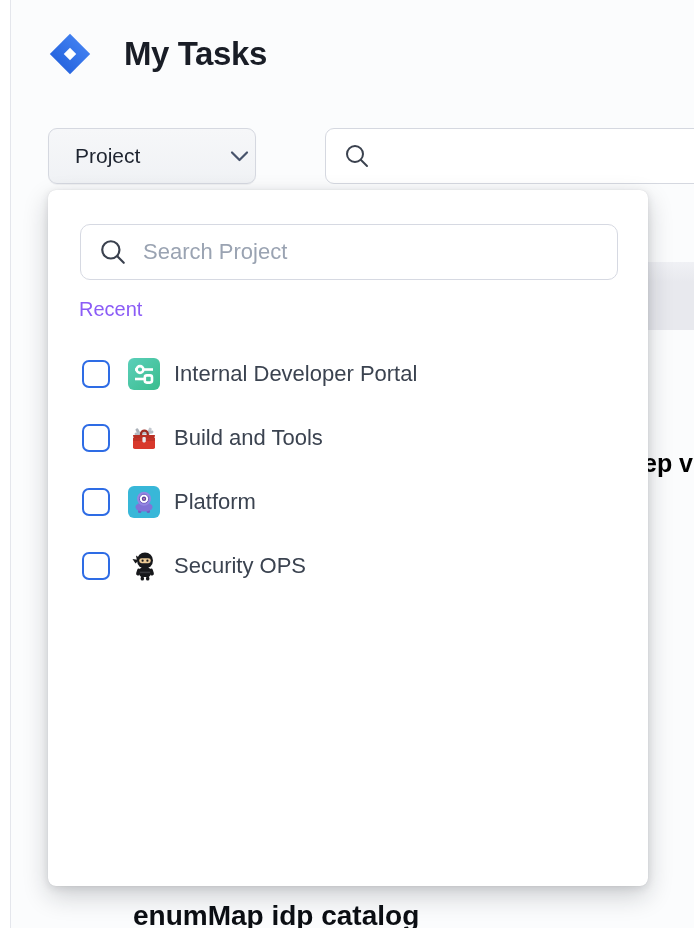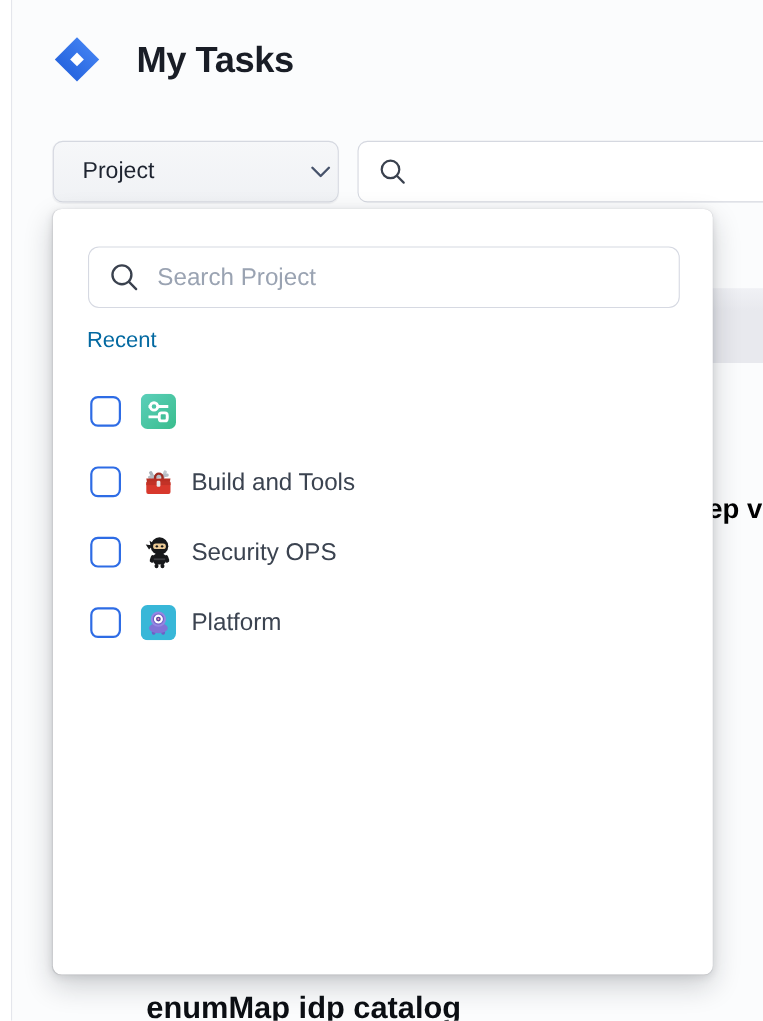--- a/index.html
+++ b/index.html
@@ -20,21 +20,21 @@
     background: #e4e6ec;
   }
 
   
   .header { position: absolute; left: 48px; top: 32px; display: flex; align-items: center; gap: 32px; }
   .jira-logo { width: 44px; height: 44px; display: block; }
   .page-title { font-size: 33px; font-weight: 700; letter-spacing: -0.4px; color: #191d26; }
 
   
   .project-btn {
-    position: absolute; left: 48px; top: 128px; width: 260px; height: 56px;
+    position: absolute; left: 48px; top: 128px; width: 208px; height: 56px;
     background: linear-gradient(#f6f7f9, #f0f2f5);
     border: 1px solid #d5d8e0; border-radius: 9px;
     display: flex; align-items: center; justify-content: space-between;
     padding: 0 6px 0 26px; cursor: pointer;
     box-shadow: 0 1px 1px rgba(20,24,34,.05);
   }
   .project-btn .label { font-size: 21px; color: #1e2430; }
   .search-issues {
     position: absolute; left: 325px; top: 128px; width: 382px; height: 56px;
     background: #ffffff; border: 1px solid #d5d8e0; border-radius: 9px;
@@ -72,21 +72,21 @@
     padding-left: 16px;
   }
   .panel-search {
     position: absolute; left: 32px; top: 34px; width: 538px; height: 56px;
     border: 1.5px solid #d6d9e2; border-radius: 10px; background: #fff;
     display: flex; align-items: center; padding: 0 16px 0 18px; gap: 16px;
   }
   .panel-search input { font-size: 22px; }
   .section-label {
     position: absolute; left: 31px; top: 106px;
-    font-size: 20px; line-height: 26px; color: #0369a1;
+    font-size: 20px; line-height: 26px; color: #8b5cf6;
   }
   .project-list { position: absolute; left: 0; top: 152px; width: 100%; }
   .project-row {
     height: 64px; display: flex; align-items: center; padding-left: 34px;
     cursor: pointer;
   }
   .checkbox {
     width: 28px; height: 28px; border: 2px solid #2e6ce5; border-radius: 7px;
     background: #ffffff; flex: 0 0 auto;
   }
@@ -155,36 +155,52 @@
             <stop offset="0" stop-color="#5bcfba"></stop>
             <stop offset="1" stop-color="#3abd8d"></stop>
           </linearGradient>
         </defs>
         <rect width="32" height="32" rx="6" fill="url(#gradIDP)"></rect>
         <line x1="7" y1="11.5" x2="25" y2="11.5" stroke="#ffffff" stroke-width="2.6"></line>
         <circle cx="12" cy="11.5" r="3.4" fill="#4cc6a6" stroke="#ffffff" stroke-width="2.6"></circle>
         <line x1="7" y1="21" x2="25" y2="21" stroke="#ffffff" stroke-width="2.6"></line>
         <rect x="16.8" y="17.4" width="7.2" height="7.2" rx="2" fill="#43c19b" stroke="#ffffff" stroke-width="2.6"></rect>
       </svg>
+      <span class="proj-label">Internal Developer Portal</span>
     </div>
 
 
     <div class="project-row">
       <div class="checkbox" role="checkbox" aria-checked="false"></div>
       <svg class="proj-icon" viewBox="0 0 32 32" aria-hidden="true">
         <rect x="9" y="6" width="3" height="9" rx="1.2" fill="#aab0b8" transform="rotate(-28 10.5 10.5)"></rect>
         <rect x="19.5" y="5.5" width="3" height="9.5" rx="1.2" fill="#c3c8cf" transform="rotate(22 21 10)"></rect>
         <rect x="6.5" y="9.5" width="19" height="3" rx="1.5" fill="#b6bcc4" transform="rotate(-7 16 11)"></rect>
         <path d="M13 13.5 v-1.5 a3.4 3.4 0 0 1 6.8 0 v1.5" fill="none" stroke="#9c2a20" stroke-width="2.2"></path>
         <path d="M5 13 L27 13 L26.2 17 L5.8 17 Z" fill="#b92f24"></path>
         <rect x="5" y="16" width="22" height="11" rx="1.8" fill="#d8382c"></rect>
         <rect x="5" y="16" width="22" height="3" fill="#c23227"></rect>
         <rect x="14.4" y="15" width="3.4" height="5.4" rx="1.1" fill="#e9e9ec"></rect>
       </svg>
       <span class="proj-label">Build and Tools</span>
+    </div>
+
+    <div class="project-row">
+      <div class="checkbox" role="checkbox" aria-checked="false"></div>
+      <svg class="proj-icon" viewBox="0 0 32 32" aria-hidden="true">
+        <rect width="32" height="32" rx="6" fill="#38b7d8"></rect>
+        <rect x="10" y="23.5" width="3.4" height="3.6" rx="1.6" fill="#6f5fc4"></rect>
+        <rect x="18.6" y="23.5" width="3.4" height="3.6" rx="1.6" fill="#6f5fc4"></rect>
+        <ellipse cx="16" cy="21" rx="8.6" ry="4.6" fill="#8173d6"></ellipse>
+        <circle cx="16" cy="12.8" r="7" fill="#9486e2"></circle>
+        <circle cx="16" cy="12.8" r="4.6" fill="#ffffff" stroke="#6f5fc4" stroke-width="1"></circle>
+        <circle cx="16" cy="12.8" r="2.2" fill="#57449c"></circle>
+        <circle cx="16" cy="12.8" r="0.9" fill="#e989b7"></circle>
+      </svg>
+      <span class="proj-label">Platform</span>
     </div>
 
     <div class="project-row">
       <div class="checkbox" role="checkbox" aria-checked="false"></div>
       <svg class="proj-icon" viewBox="0 0 32 32" aria-hidden="true">
         <path d="M8 5.5 L12.5 8.5 L9 11 Z" fill="#17181b"></path>
         <path d="M4.5 9 L11 10 L7.5 13.5 Z" fill="#17181b"></path>
         <circle cx="17" cy="10.5" r="8" fill="#17181b"></circle>
         <rect x="11.2" y="8.2" width="11.6" height="5" rx="2.4" fill="#ecca96"></rect>
         <circle cx="14.6" cy="10.7" r="1.1" fill="#17181b"></circle>
@@ -192,29 +208,14 @@
         <rect x="8.6" y="18.6" width="4" height="7" rx="2" fill="#17181b" transform="rotate(18 10.6 22)"></rect>
         <rect x="21.4" y="18.6" width="4" height="7" rx="2" fill="#17181b" transform="rotate(-18 23.4 22)"></rect>
         <rect x="11.5" y="17.5" width="11" height="9.6" rx="3.4" fill="#17181b"></rect>
         <rect x="11.8" y="21.6" width="10.4" height="1.6" fill="#3a3b40"></rect>
         <rect x="12.6" y="26.6" width="3.4" height="4" rx="1.6" fill="#17181b"></rect>
         <rect x="18" y="26.6" width="3.4" height="4" rx="1.6" fill="#17181b"></rect>
       </svg>
       <span class="proj-label">Security OPS</span>
     </div>
 
-    <div class="project-row">
-      <div class="checkbox" role="checkbox" aria-checked="false"></div>
-      <svg class="proj-icon" viewBox="0 0 32 32" aria-hidden="true">
-        <rect width="32" height="32" rx="6" fill="#38b7d8"></rect>
-        <rect x="10" y="23.5" width="3.4" height="3.6" rx="1.6" fill="#6f5fc4"></rect>
-        <rect x="18.6" y="23.5" width="3.4" height="3.6" rx="1.6" fill="#6f5fc4"></rect>
-        <ellipse cx="16" cy="21" rx="8.6" ry="4.6" fill="#8173d6"></ellipse>
-        <circle cx="16" cy="12.8" r="7" fill="#9486e2"></circle>
-        <circle cx="16" cy="12.8" r="4.6" fill="#ffffff" stroke="#6f5fc4" stroke-width="1"></circle>
-        <circle cx="16" cy="12.8" r="2.2" fill="#57449c"></circle>
-        <circle cx="16" cy="12.8" r="0.9" fill="#e989b7"></circle>
-      </svg>
-      <span class="proj-label">Platform</span>
-    </div>
-
   </div>
 </div>
 
 </body></html>

